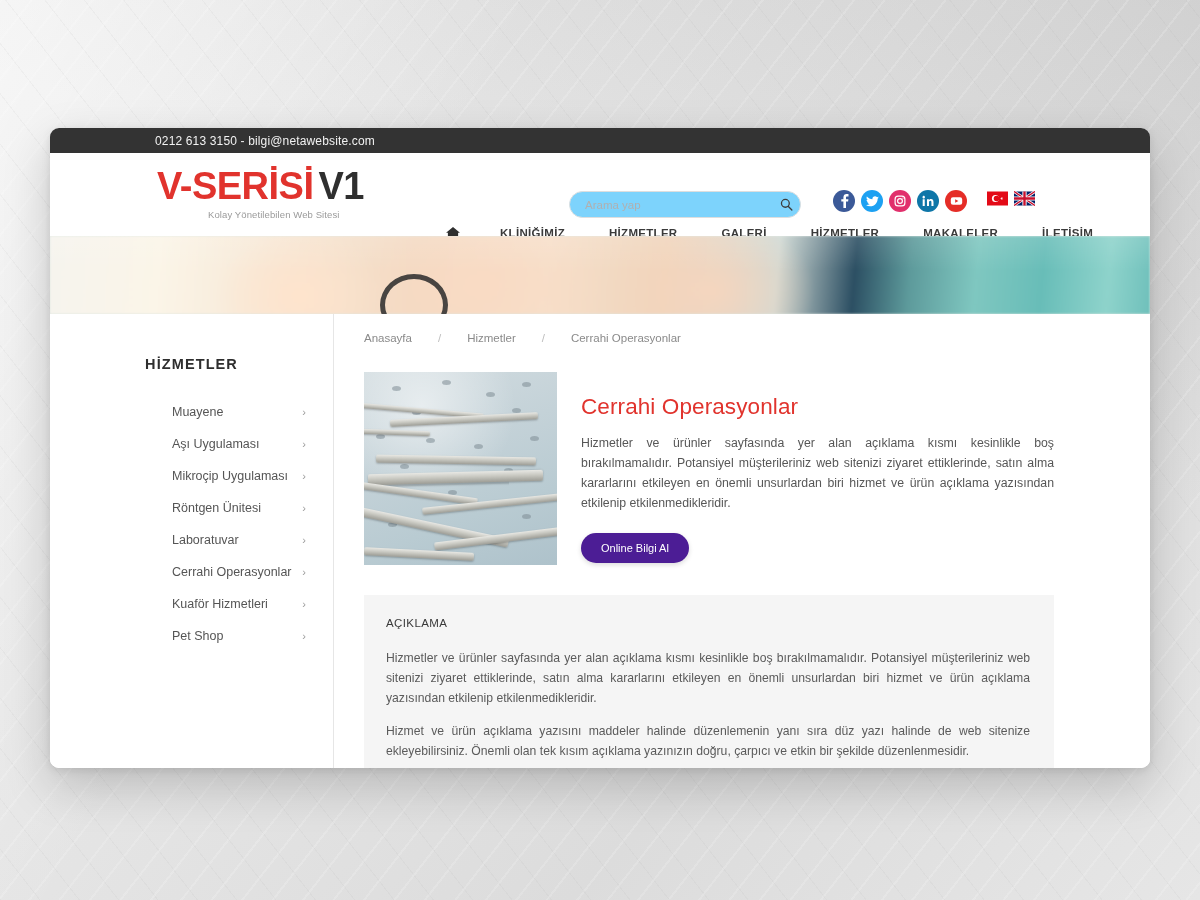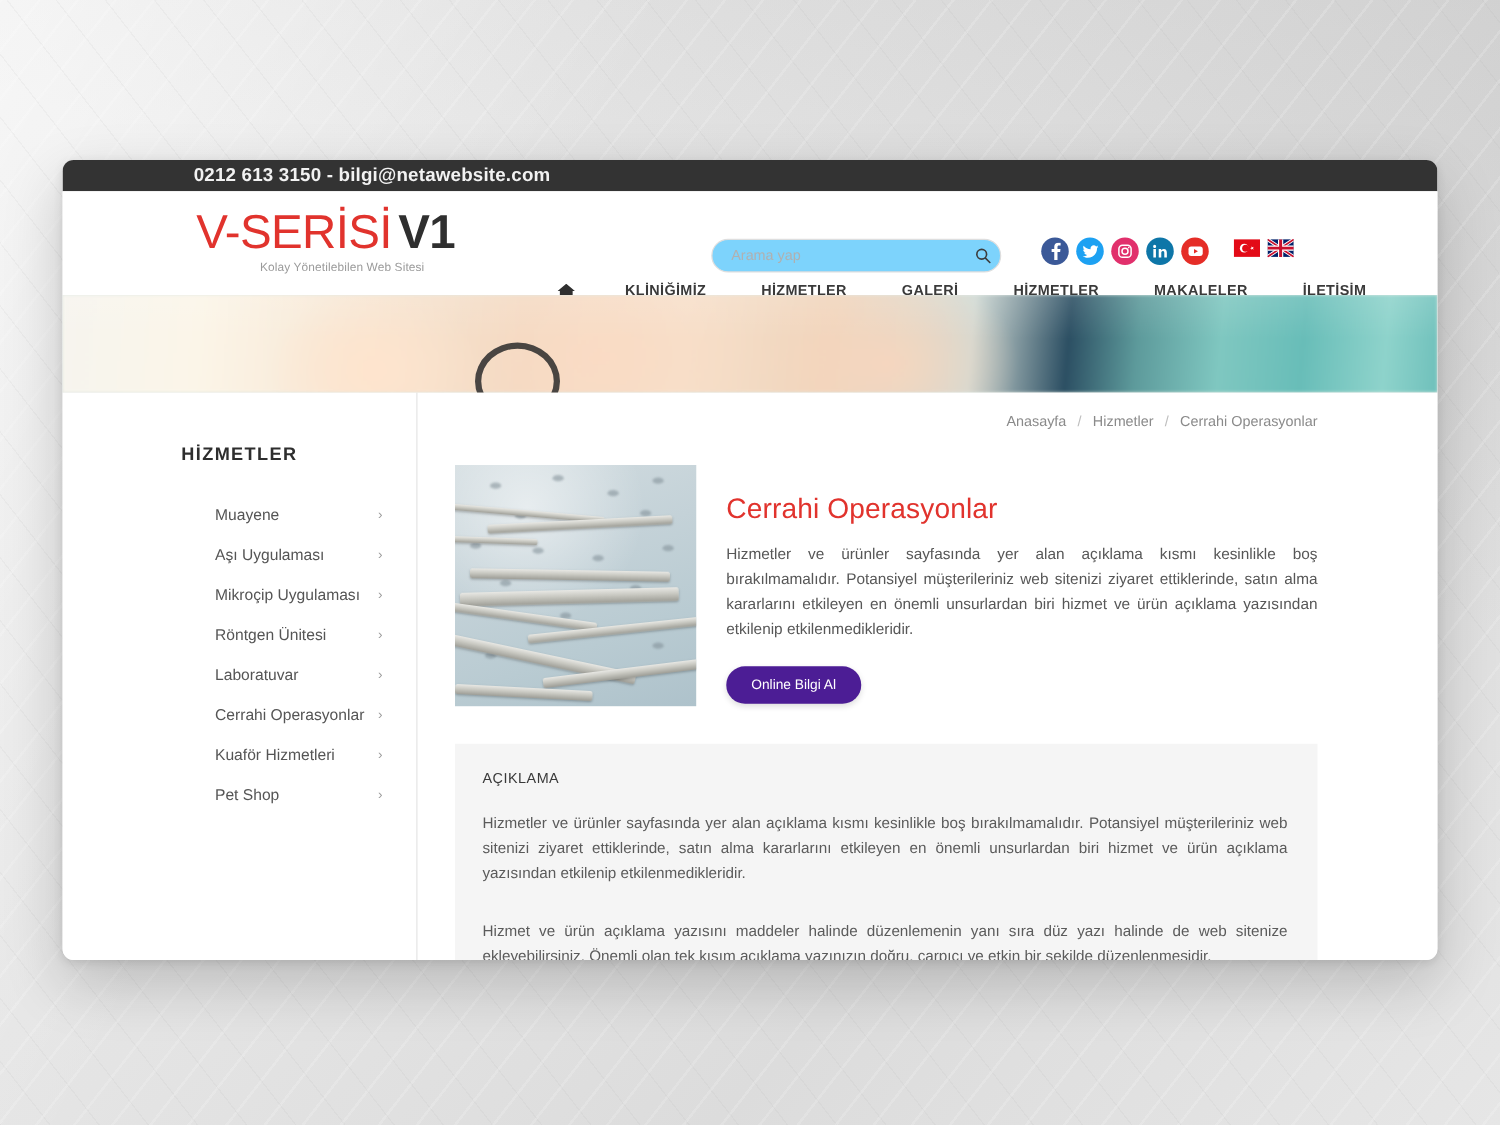--- a/index.html
+++ b/index.html
@@ -50,22 +50,22 @@
   
   .topbar {
     height: 25px;
     background: #333333;
     display: flex;
     align-items: center;
     padding-left: 105px;
   }
   .topbar-text {
     color: #f2f2f2;
-    font-size: 15px;
-    font-weight: bold;
+    font-size: 12px;
+    font-weight: normal;
     letter-spacing: 0.15px;
   }
 
   
   .header {
     height: 83px;
     background: #ffffff;
     position: relative;
   }
 
@@ -76,21 +76,21 @@
     width: 240px;
   }
   .logo-main {
     font-size: 38px;
     line-height: 38px;
     letter-spacing: -0.5px;
     white-space: nowrap;
   }
   .logo-v {
     color: #e1332d;
-    font-weight: 400;
+    font-weight: 700;
     margin-top: 12px;
   }
   .logo-suffix {
     color: #2f2f2f;
     font-weight: bold;
     margin-left: 5px;
   }
   .logo-sub {
     font-size: 9.5px;
     color: #9a9a9a;
@@ -264,24 +264,23 @@
   .content {
     flex: 1;
     padding: 18px 96px 0 30px;
     position: relative;
   }
 
   .breadcrumb {
     font-size: 11.5px;
     color: #8a8a8a;
     display: flex;
-    gap: 9px;
+    gap: 26px;
     align-items: center;
     margin-bottom: 28px;
-    justify-content: flex-end;
   }
   .crumb { cursor: pointer; white-space: nowrap; }
   .crumb-sep { color: #bdbdbd; }
 
   .product {
     display: flex;
     gap: 24px;
   }
 
   .product-photo {
@@ -354,21 +353,21 @@
     color: #3a3a3a;
     letter-spacing: 0.4px;
     margin-bottom: 20px;
   }
   .desc-para {
     font-size: 12.2px;
     line-height: 1.62;
     color: #5b5b5b;
     text-align: justify;
   }
-  .desc-para + .desc-para { margin-top: 28px; }
+  .desc-para + .desc-para { margin-top: 14px; }
 </style>
 </head>
 <body>
 
 <div class="backdrop"></div>
 
 <div class="window">
 
   <div class="topbar">
     <span class="topbar-text">0212 613 3150 - bilgi@netawebsite.com</span>

